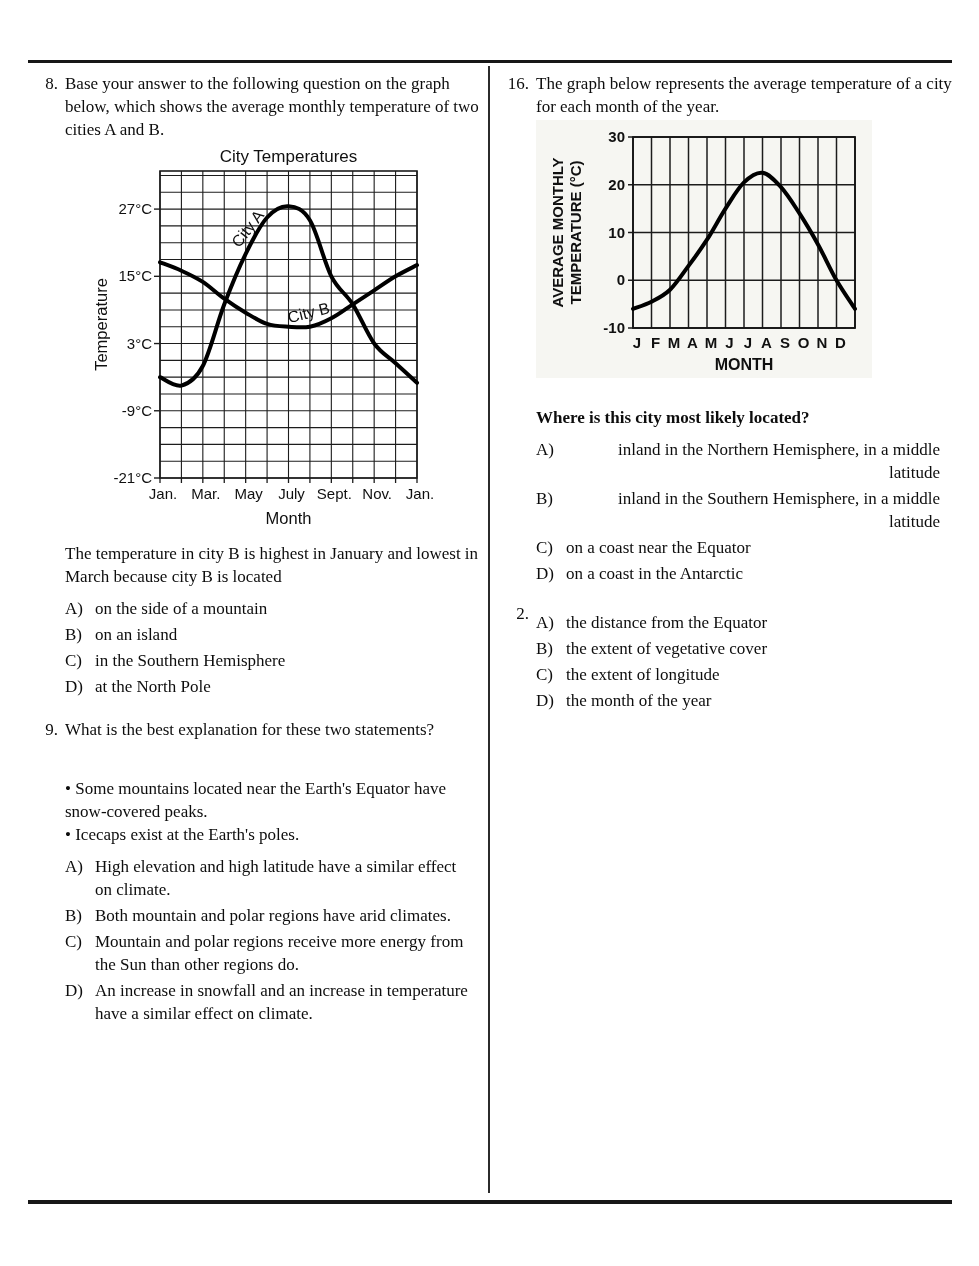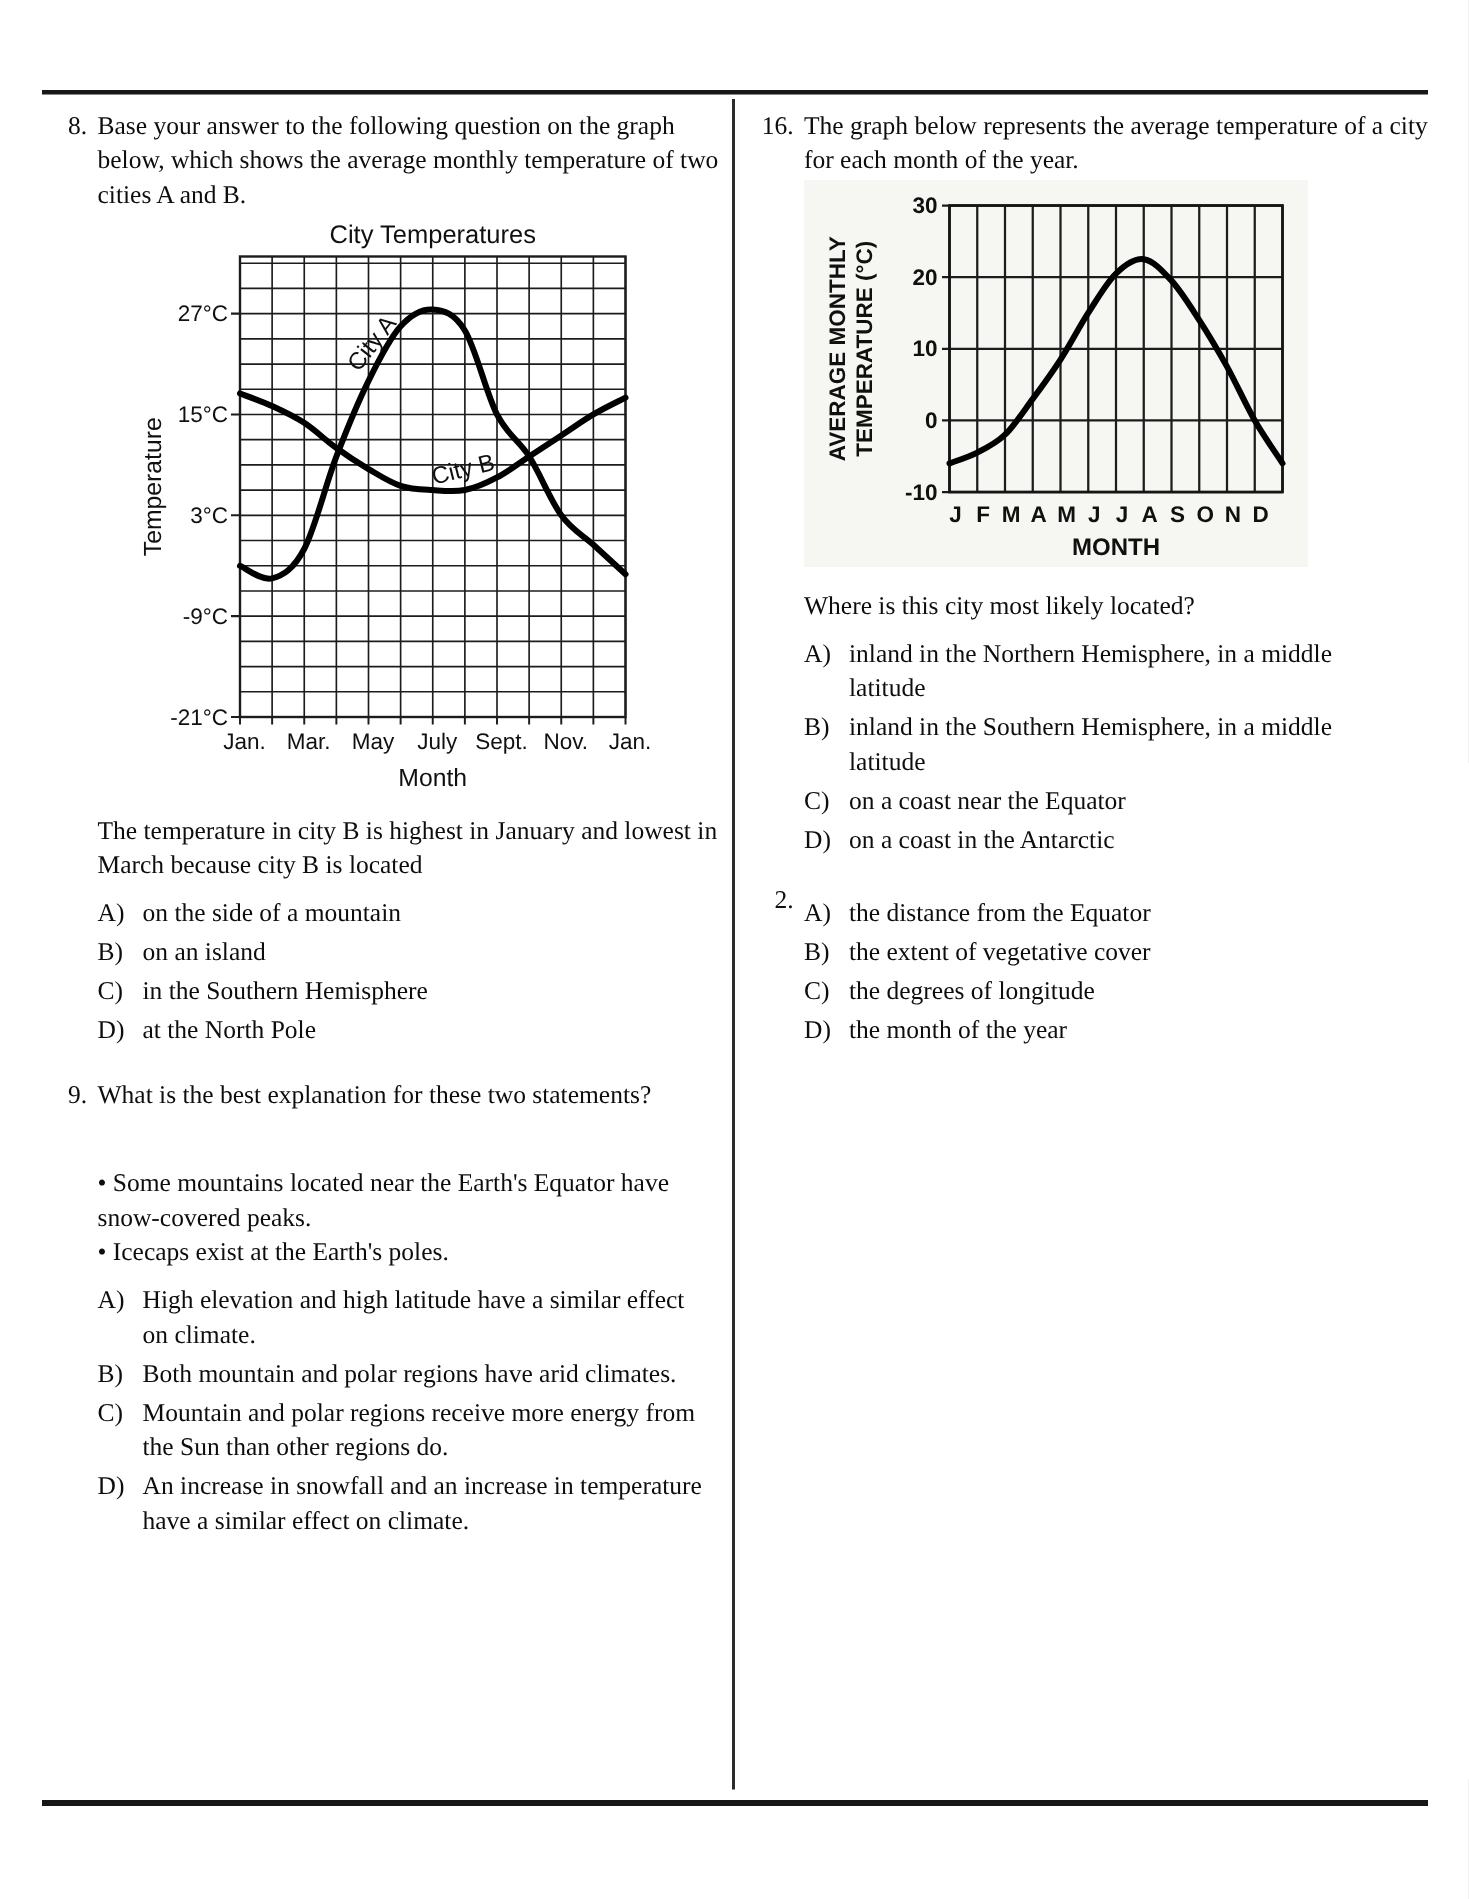--- a/index.html
+++ b/index.html
@@ -13,25 +13,25 @@
   .col-left{left:36px;width:452px;}
   .col-right{left:498px;width:466px;}
   .q{display:flex;align-items:flex-start;}
   .qnum{flex:0 0 22px;text-align:right;padding-right:7px;}
   .col-right .qnum{flex:0 0 31px;}
   .qbody{flex:1 1 auto;min-width:0;}
   .choices{margin-top:9px;}
   .choice{display:flex;margin-bottom:3px;}
   .clet{flex:0 0 30px;}
   .ctext{max-width:378px;}
-  .col-right .ctext{max-width:374px;}
+  .col-right .ctext{max-width:374px;text-align:right;}
   .fig1{margin:5px 0 2px 28px;}
   .fig2{margin:2px 0 0 0;background:#f6f6f2;}
   .prompt{margin-top:4px;}
-  .prompt-q10{margin-top:8px;}
+  .prompt-q10{margin-top:22px;font-weight:bold;}
   .q9-block{margin-top:17px;}
   .q11-block{margin-top:14px;}
   .bullets{margin-top:36px;}
   .nowrap{white-space:nowrap;}
   svg text{font-family:"Liberation Sans",sans-serif;fill:#101010;}
 </style>
 </head>
 <body>
 
 <div class="page">
@@ -246,21 +246,21 @@
           <div class="choice">
             <div class="clet">A)</div>
             <div class="ctext">the distance from the Equator</div>
           </div>
           <div class="choice">
             <div class="clet">B)</div>
             <div class="ctext">the extent of vegetative cover</div>
           </div>
           <div class="choice">
             <div class="clet">C)</div>
-            <div class="ctext">the degrees of longitude</div>
+            <div class="ctext">the extent of longitude</div>
           </div>
           <div class="choice">
             <div class="clet">D)</div>
             <div class="ctext">the month of the year</div>
           </div>
         </div>
       </div>
     </div>
 
   </div>

